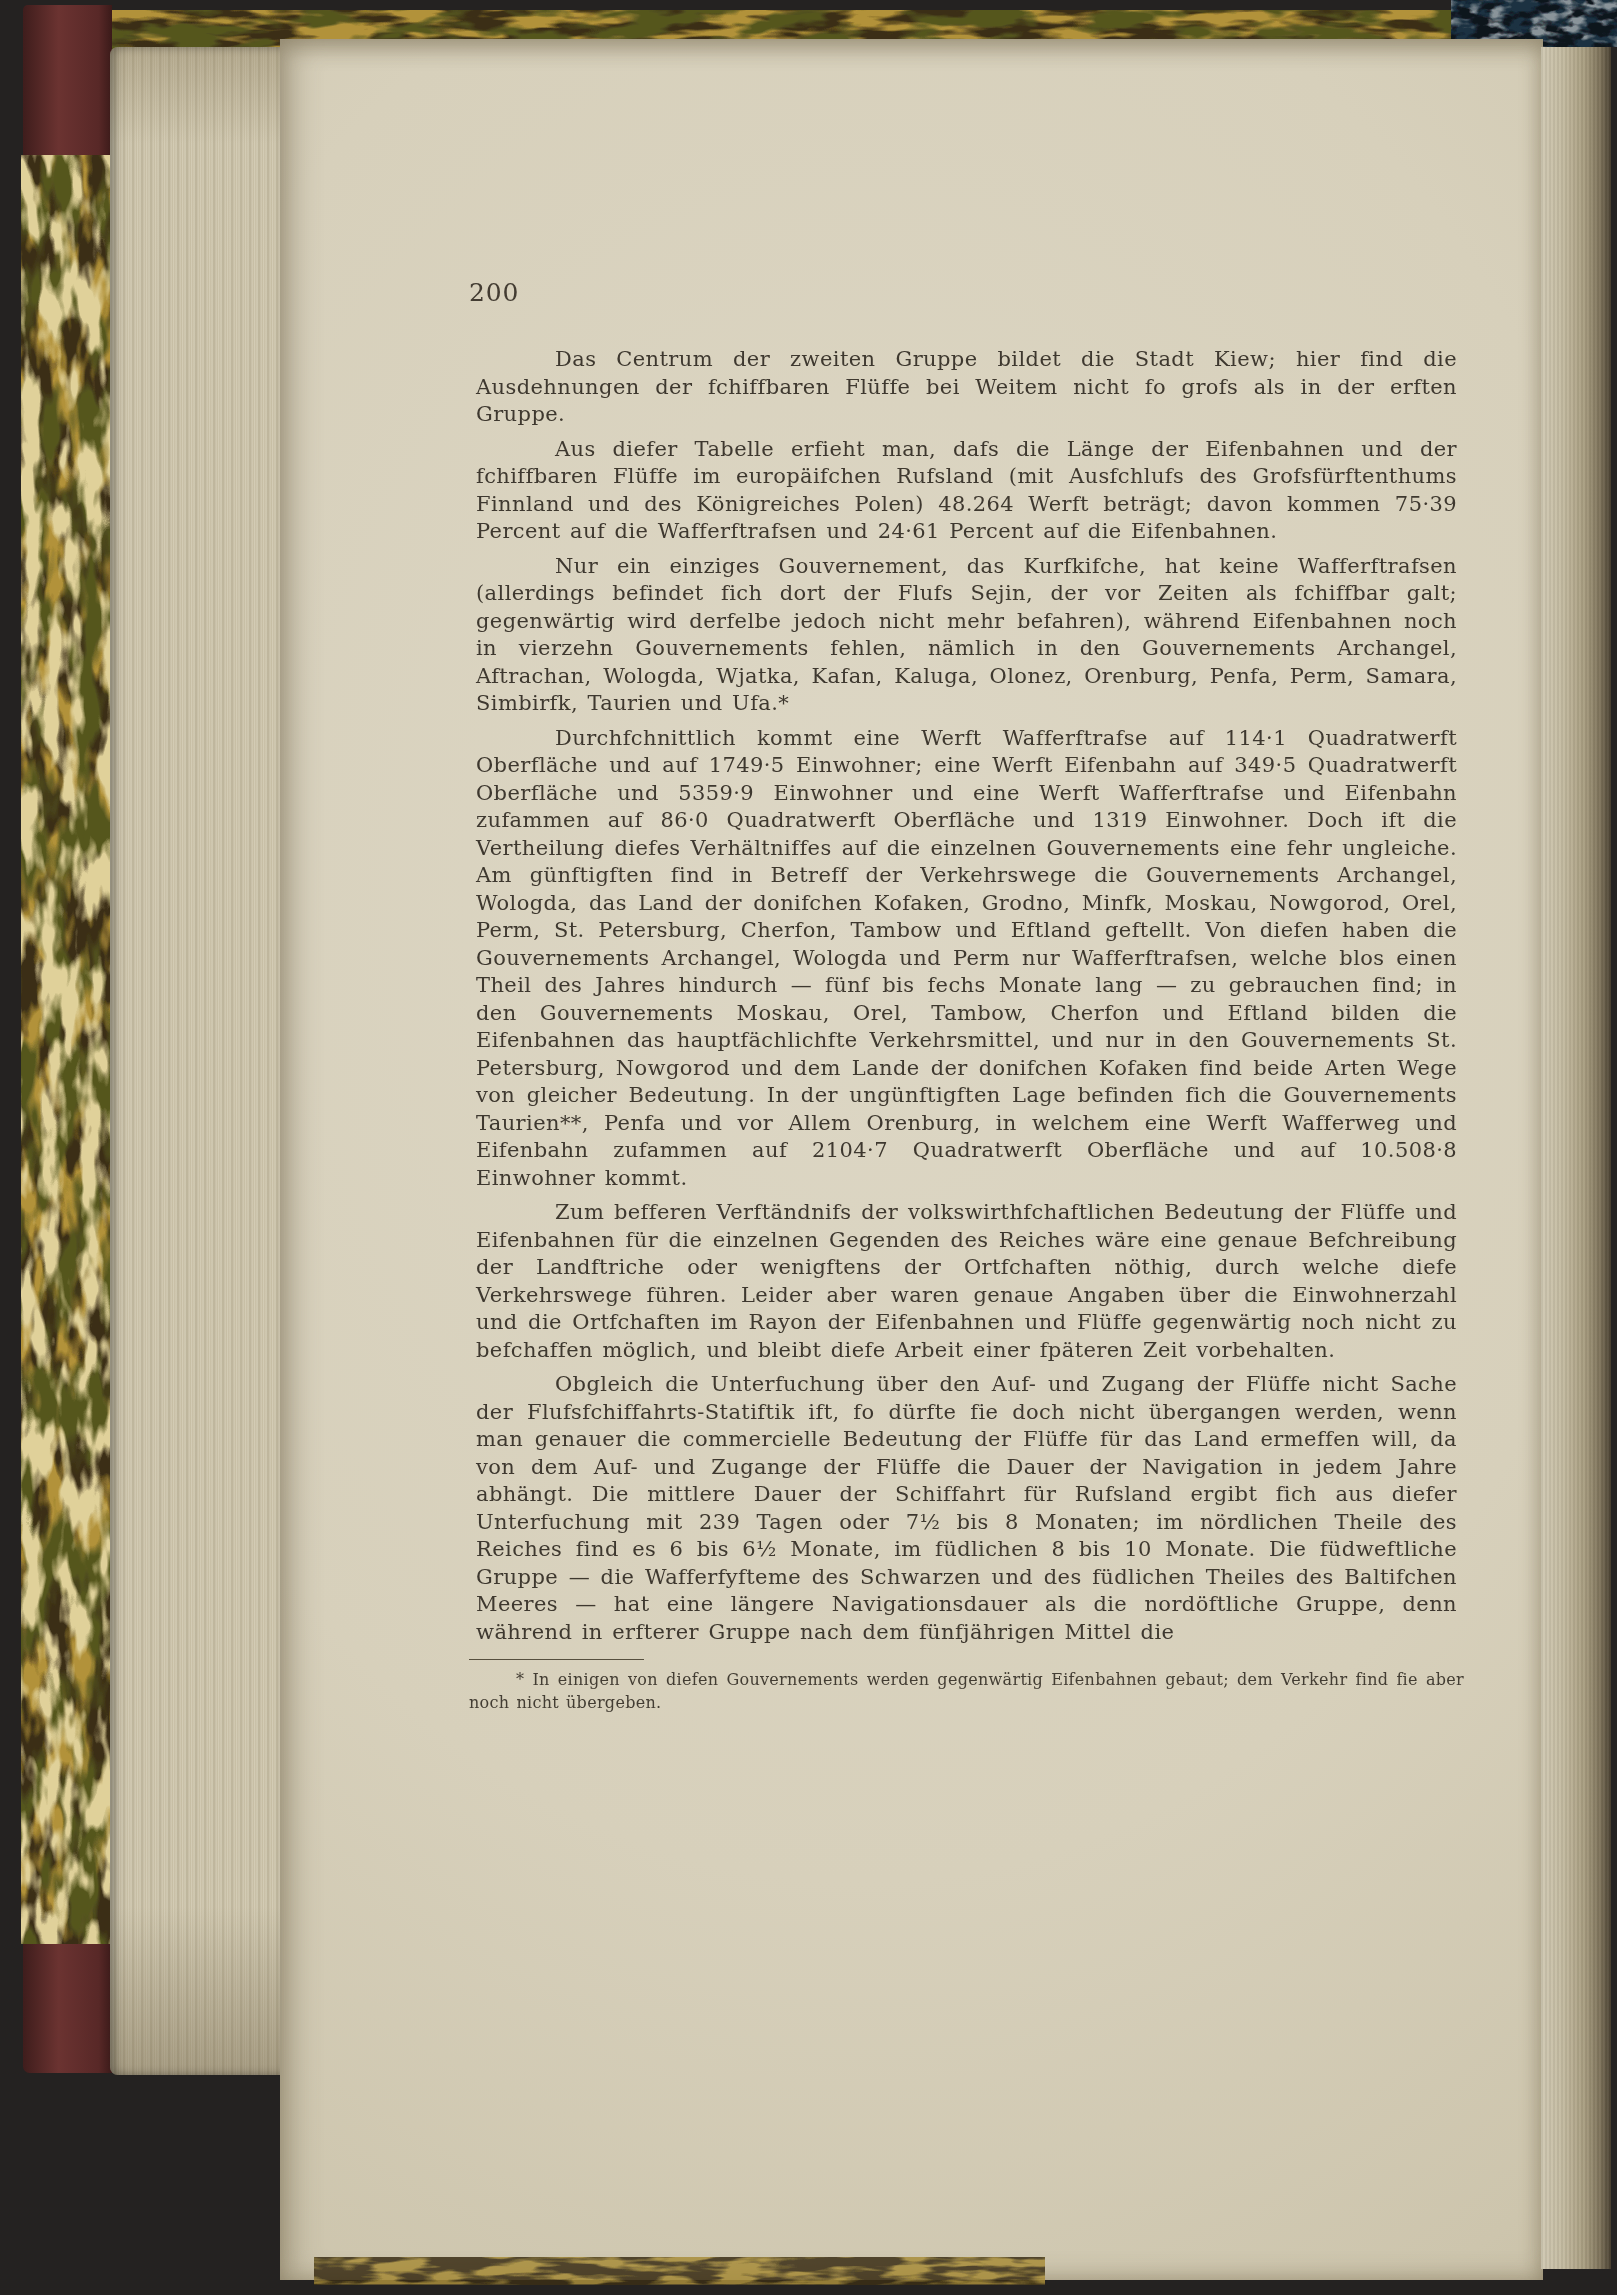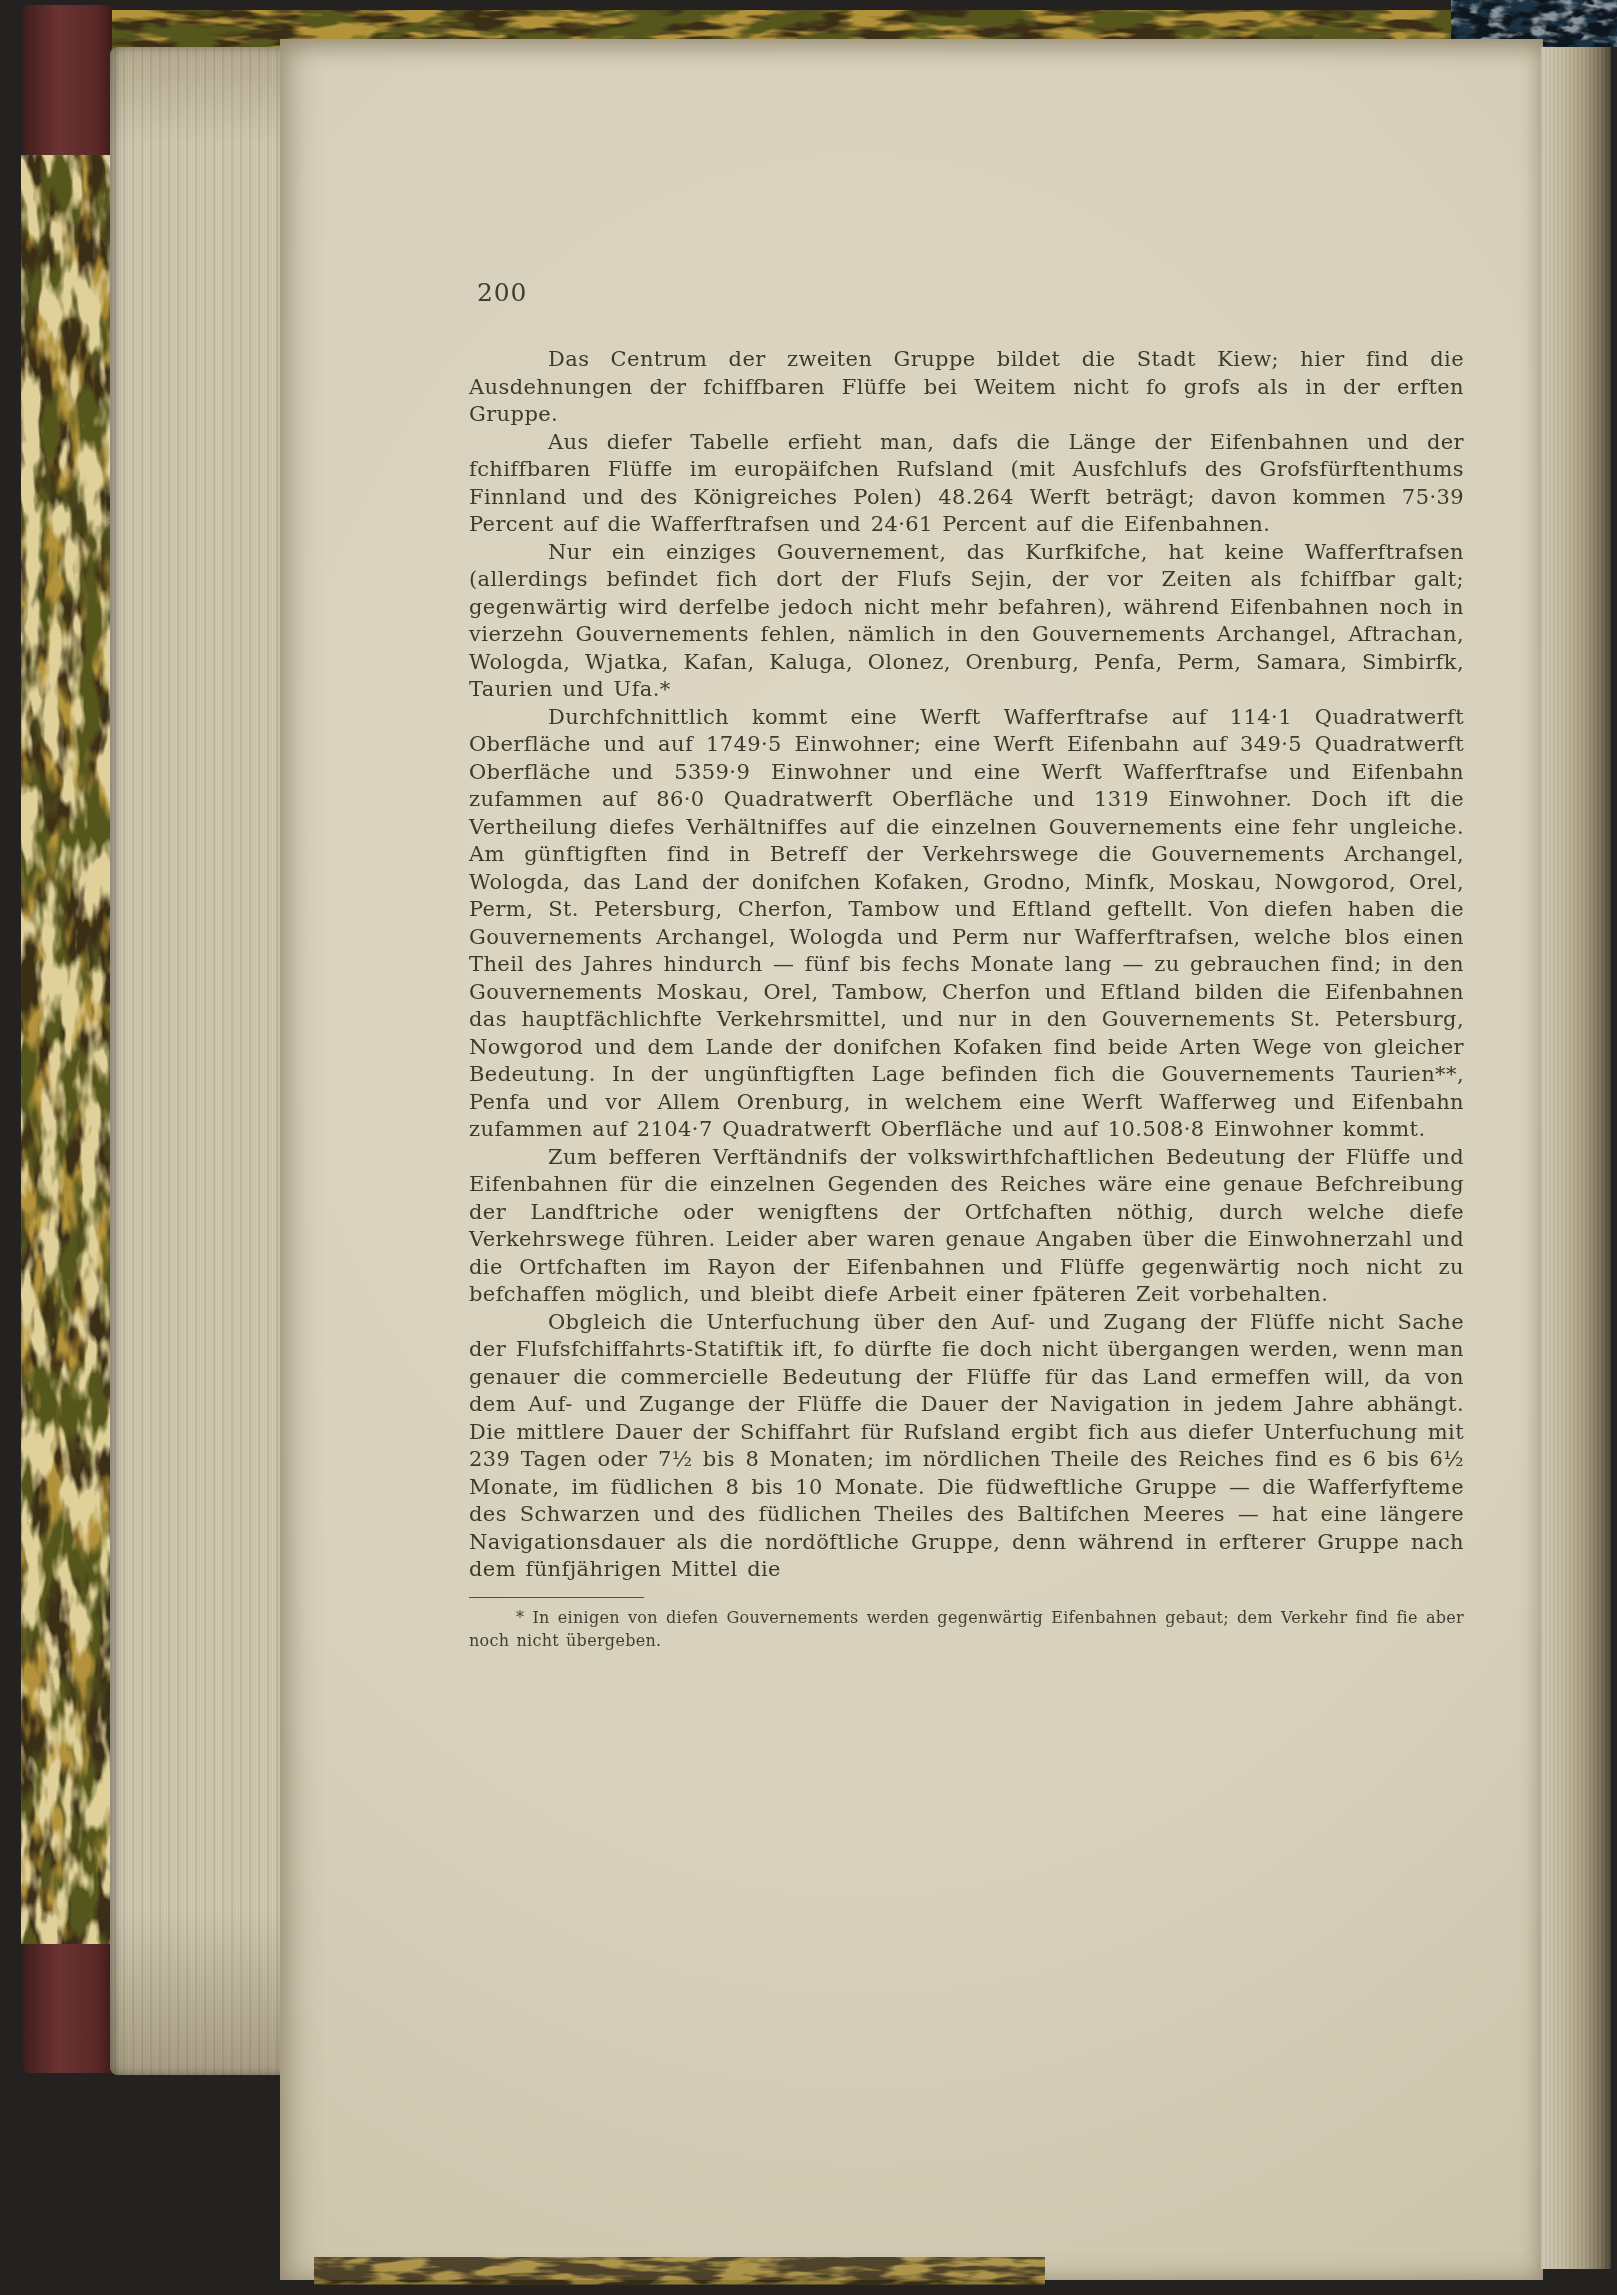--- a/index.html
+++ b/index.html
@@ -38,25 +38,25 @@
   }
   .right-edge{
     position:absolute;left:1541px;top:47px;width:70px;height:2222px;
     background:
       repeating-linear-gradient(90deg,rgba(0,0,0,.05) 0 1.6px,rgba(255,255,255,.04) 1.6px 4px),
       linear-gradient(90deg,#cfc8b2,#c4bba1 30%,#a89d80 62%,#7c7159 85%,#4a4132 100%);
   }
   
   .text-block{position:absolute;left:189px;top:239px;width:995px;color:#3e382f;}
   .page-header{position:relative;height:37px;}
-  .page-number{position:absolute;left:8px;top:0;font-size:25px;letter-spacing:0.8px;color:#433c32;}
+  .page-number{position:absolute;left:0;top:0;font-size:25px;letter-spacing:0.8px;color:#433c32;}
   .running-header{position:absolute;left:0;right:0;top:5.7px;text-align:center;font-size:19.4px;letter-spacing:0.6px;color:#474038;}
   .body-text{margin-top:31px;}
   .body-par{
-    margin:0;text-align:justify;text-indent:79px;
+    margin:7px;text-align:justify;text-indent:79px;
     font-size:21px;line-height:27.5px;letter-spacing:0.4px;word-spacing:2.4px;
   }
   .footnote-sep{margin-top:13px;width:175px;height:0;border-top:1.6px solid #564f3e;}
   .footnotes{margin-top:8px;}
   .footnote{
     margin:0;text-align:justify;text-indent:47px;
     font-size:16px;line-height:23.4px;letter-spacing:0.3px;word-spacing:1.6px;color:#433d33;
   }
 </style>
 </head>

